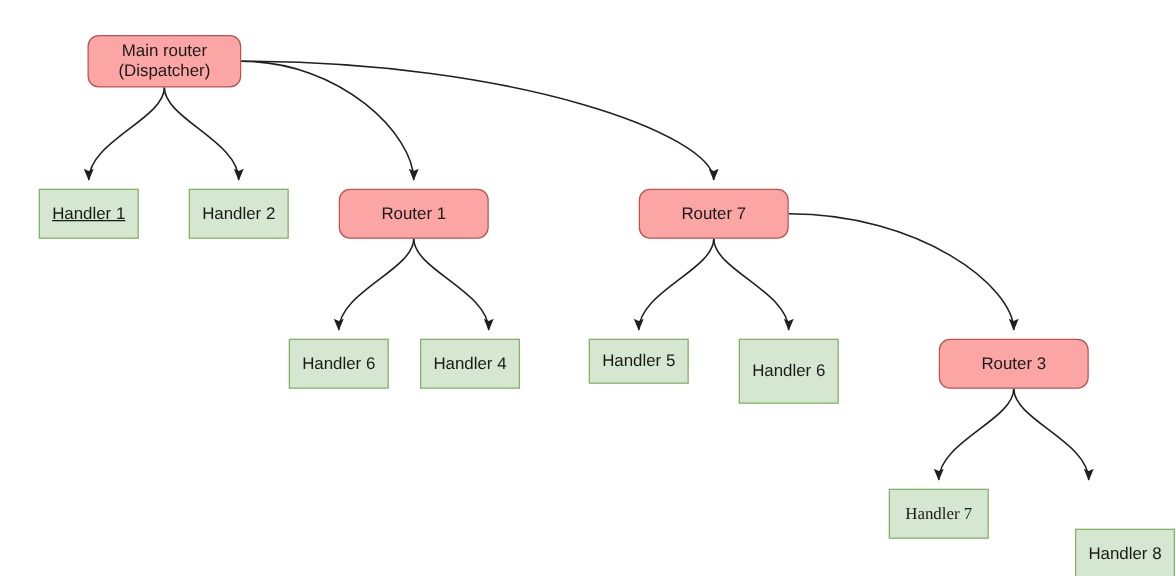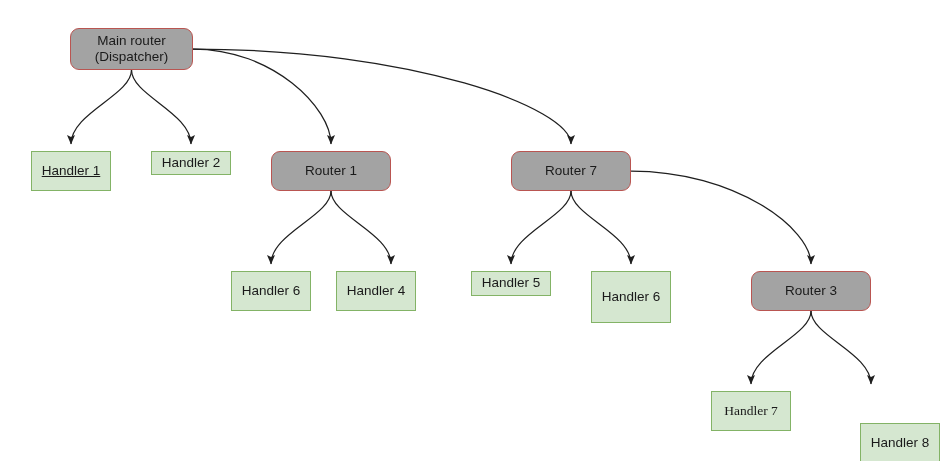--- a/index.html
+++ b/index.html
@@ -30,21 +30,21 @@
     align-items: center;
     justify-content: center;
     text-align: center;
     font-size: 13.5px;
     line-height: 1.22;
     color: #1a1a1a;
     white-space: pre-line;
     z-index: 2;
   }
   .node.router {
-    background: #a3a3a3;
+    background: #fca5a5;
     border: 1px solid #b95551;
     border-radius: 9px;
   }
   .node.handler {
     background: #d5e7d0;
     border: 1px solid #83b366;
     border-radius: 0;
   }
   .node-label {
     pointer-events: none;
@@ -73,25 +73,25 @@
         <path d="M 631 171 C 735.4 171, 811 228.66, 811 264" fill="none" stroke="#1f1f1f" stroke-width="1.25" marker-end="url(#arrowhead)"></path>
         <path d="M 811 311 C 811 335.82, 751 353.34, 751 384" fill="none" stroke="#1f1f1f" stroke-width="1.25" marker-end="url(#arrowhead)"></path>
         <path d="M 811 311 C 811 335.82, 871 353.34, 871 384" fill="none" stroke="#1f1f1f" stroke-width="1.25" marker-end="url(#arrowhead)"></path>
       </g>
   </svg>
 
   <div id="node-layer">
       <div class="node router" style="left: 70px; top: 28px; width: 123px; height: 42px;"><span class="node-label">Main router
 (Dispatcher)</span></div>
       <div class="node handler" style="left: 31px; top: 151px; width: 80px; height: 40px; text-decoration: underline;"><span class="node-label">Handler 1</span></div>
-      <div class="node handler" style="left: 151px; top: 151px; width: 80px; height: 24px;"><span class="node-label">Handler 2</span></div>
+      <div class="node handler" style="left: 151px; top: 151px; width: 80px; height: 40px;"><span class="node-label">Handler 2</span></div>
       <div class="node router" style="left: 271px; top: 151px; width: 120px; height: 40px;"><span class="node-label">Router 1</span></div>
       <div class="node router" style="left: 511px; top: 151px; width: 120px; height: 40px;"><span class="node-label">Router 7</span></div>
       <div class="node handler" style="left: 231px; top: 271px; width: 80px; height: 40px;"><span class="node-label">Handler 6</span></div>
       <div class="node handler" style="left: 336px; top: 271px; width: 80px; height: 40px;"><span class="node-label">Handler 4</span></div>
-      <div class="node handler" style="left: 471px; top: 271px; width: 80px; height: 25px;"><span class="node-label">Handler 5</span></div>
+      <div class="node handler" style="left: 471px; top: 271px; width: 80px; height: 36px;"><span class="node-label">Handler 5</span></div>
       <div class="node handler" style="left: 591px; top: 271px; width: 80px; height: 52px;"><span class="node-label">Handler 6</span></div>
       <div class="node router" style="left: 751px; top: 271px; width: 120px; height: 40px;"><span class="node-label">Router 3</span></div>
       <div class="node handler" style="left: 711px; top: 391px; width: 80px; height: 40px; font-family: Liberation Serif, serif;"><span class="node-label">Handler 7</span></div>
       <div class="node handler" style="left: 860px; top: 391px; width: 80px; height: 40px; margin-top: 32px;"><span class="node-label">Handler 8</span></div>
     </div>
 
 </div>
 
 </body></html>

